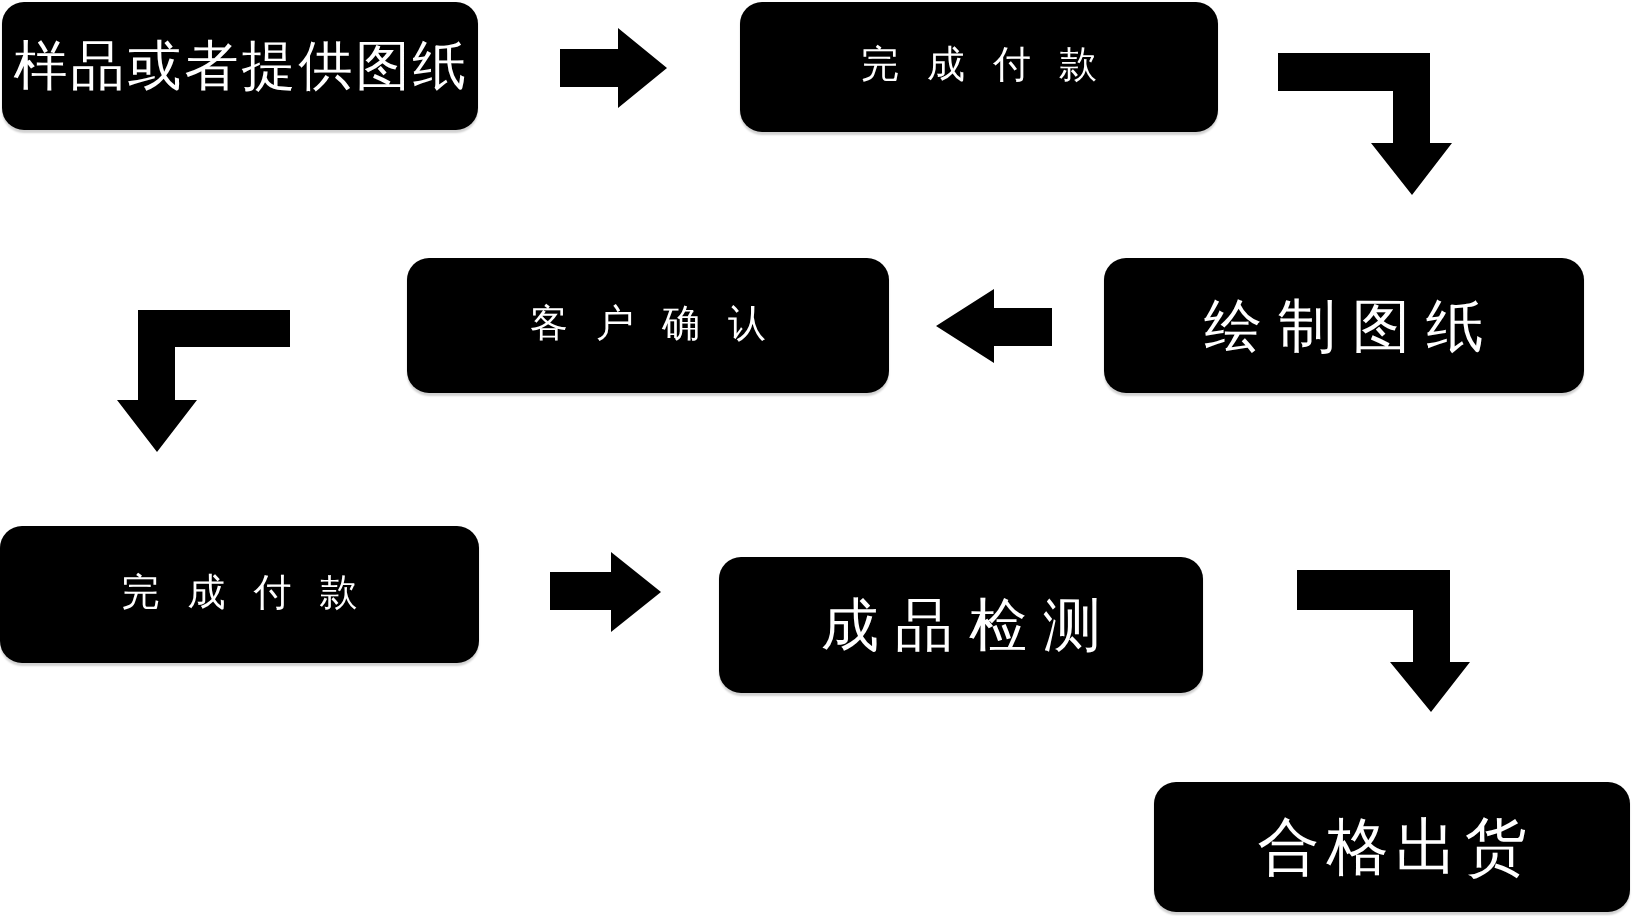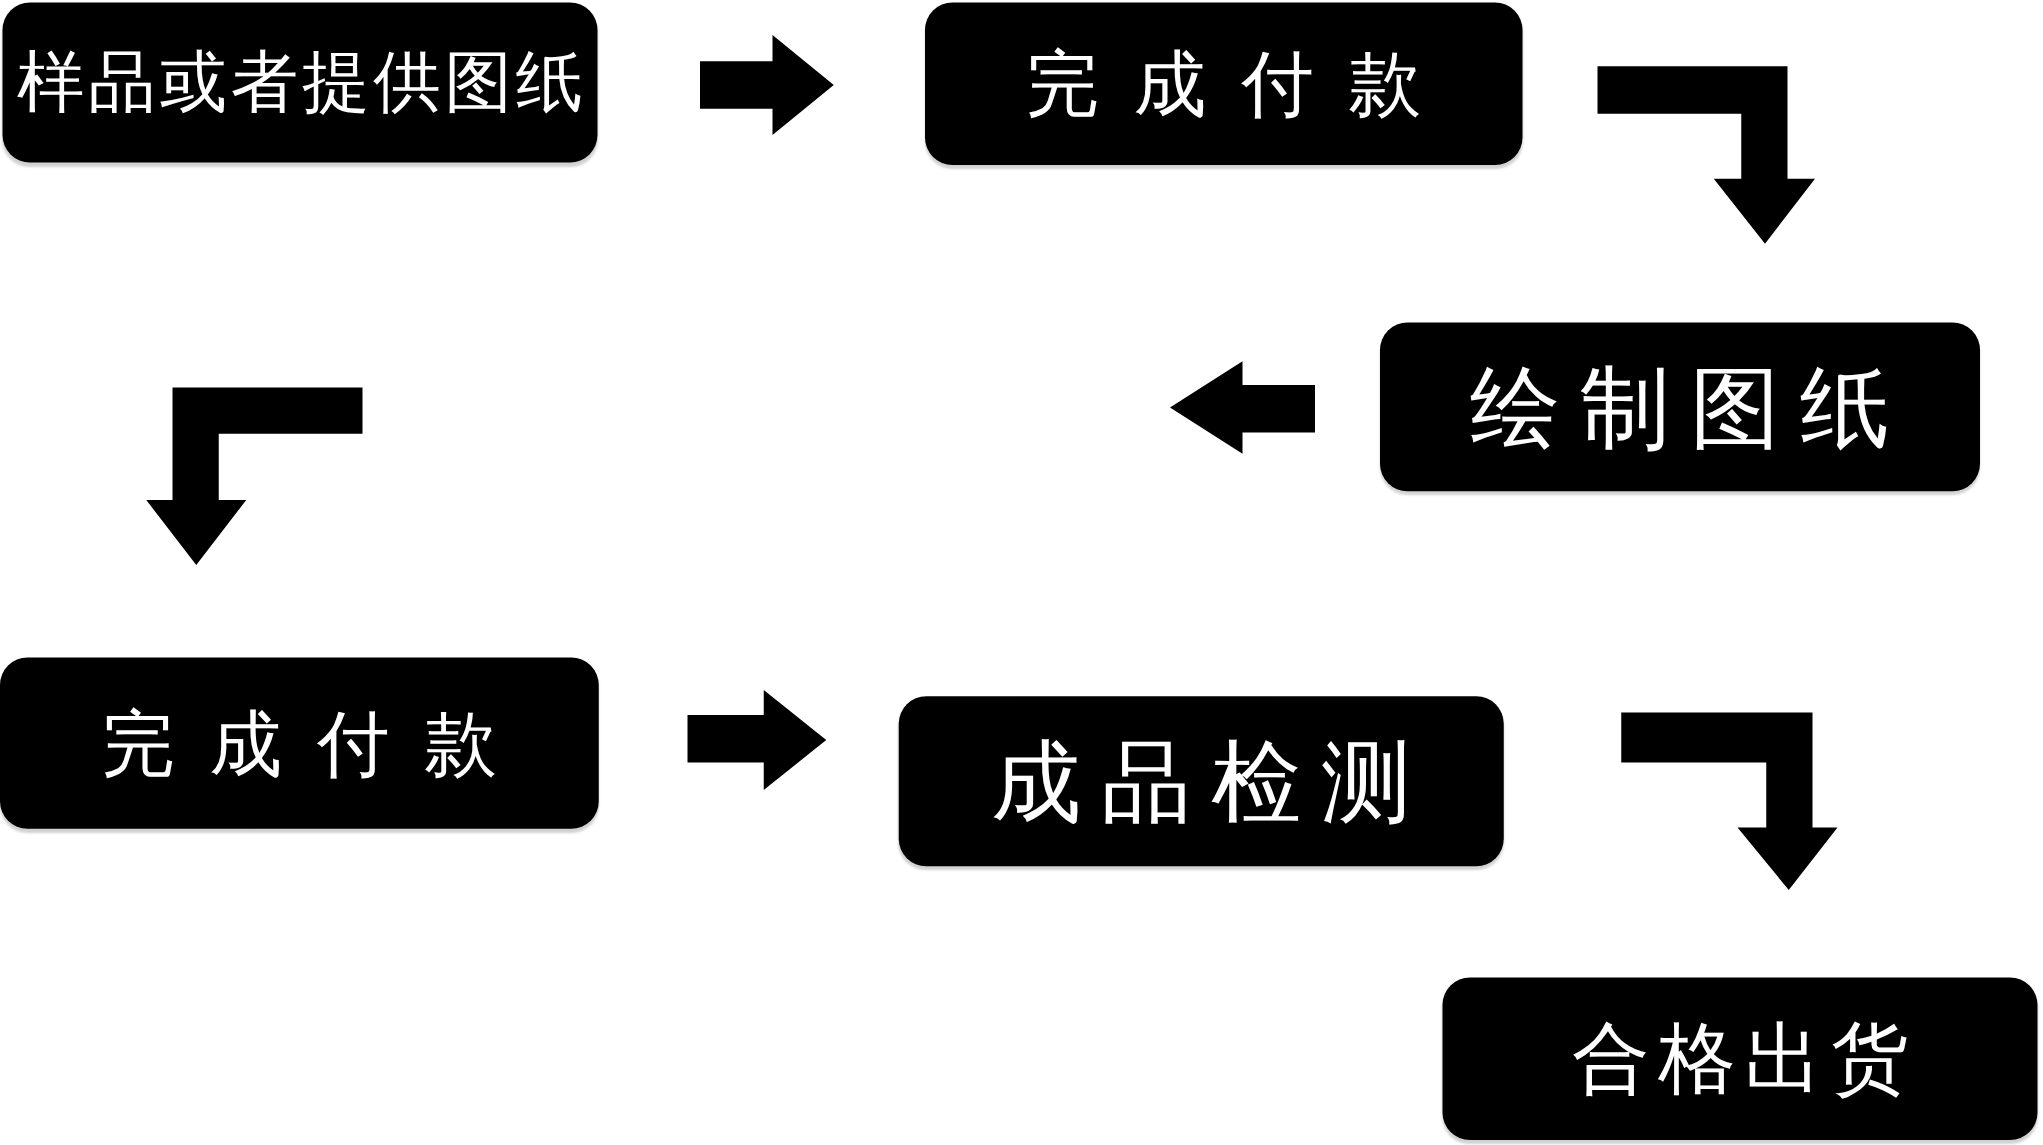--- a/index.html
+++ b/index.html
@@ -26,22 +26,22 @@
     box-shadow: 0 3px 2px rgba(0,0,0,0.18);
     box-sizing: border-box;
   }
   .node span {
     white-space: nowrap;
     line-height: 1;
     font-weight: 400;
   }
   
   .ls3  span { font-size: 54px; letter-spacing: 3px;  margin-right: -3px;  }
-  .ls28 span { font-size: 58px; letter-spacing: 28px; margin-right: -28px; }
-  .ls16 span { font-size: 72px; letter-spacing: 16px; margin-right: -16px; }
+  .ls28 span { font-size: 38px; letter-spacing: 28px; margin-right: -28px; font-family: Liberation Mono, monospace; }
+  .ls16 span { font-size: 58px; letter-spacing: 16px; margin-right: -16px; }
   .ls7  span { font-size: 62px; letter-spacing: 7px;  margin-right: -7px;  }
   
   #node-sample        { left: 2px;    top: 2px;   width: 476px; height: 128px; }
   #node-payment       { left: 740px;  top: 2px;   width: 478px; height: 130px; }
   #node-confirm       { left: 407px;  top: 258px; width: 482px; height: 135px; }
   #node-drawing       { left: 1104px; top: 258px; width: 480px; height: 135px; }
   #node-production    { left: 0px;    top: 526px; width: 479px; height: 137px; }
   #node-inspection    { left: 719px;  top: 521px; width: 484px; height: 136px; margin-top: 36px; }
   #node-shipment      { left: 1154px; top: 782px; width: 476px; height: 130px; }
   #arrow-layer {
@@ -73,20 +73,23 @@
   </svg>
 
   <div id="node-sample" class="node ls3">
     <span>样品或者提供图纸</span>
   </div>
 
   <div id="node-payment" class="node ls28">
     <span>完成付款</span>
   </div>
 
+  <div id="node-confirm" class="node ls28">
+    <span>客户确认</span>
+  </div>
 
   <div id="node-drawing" class="node ls16">
     <span>绘制图纸</span>
   </div>
 
   <div id="node-production" class="node ls28">
     <span>完成付款</span>
   </div>
 
   <div id="node-inspection" class="node ls16">

